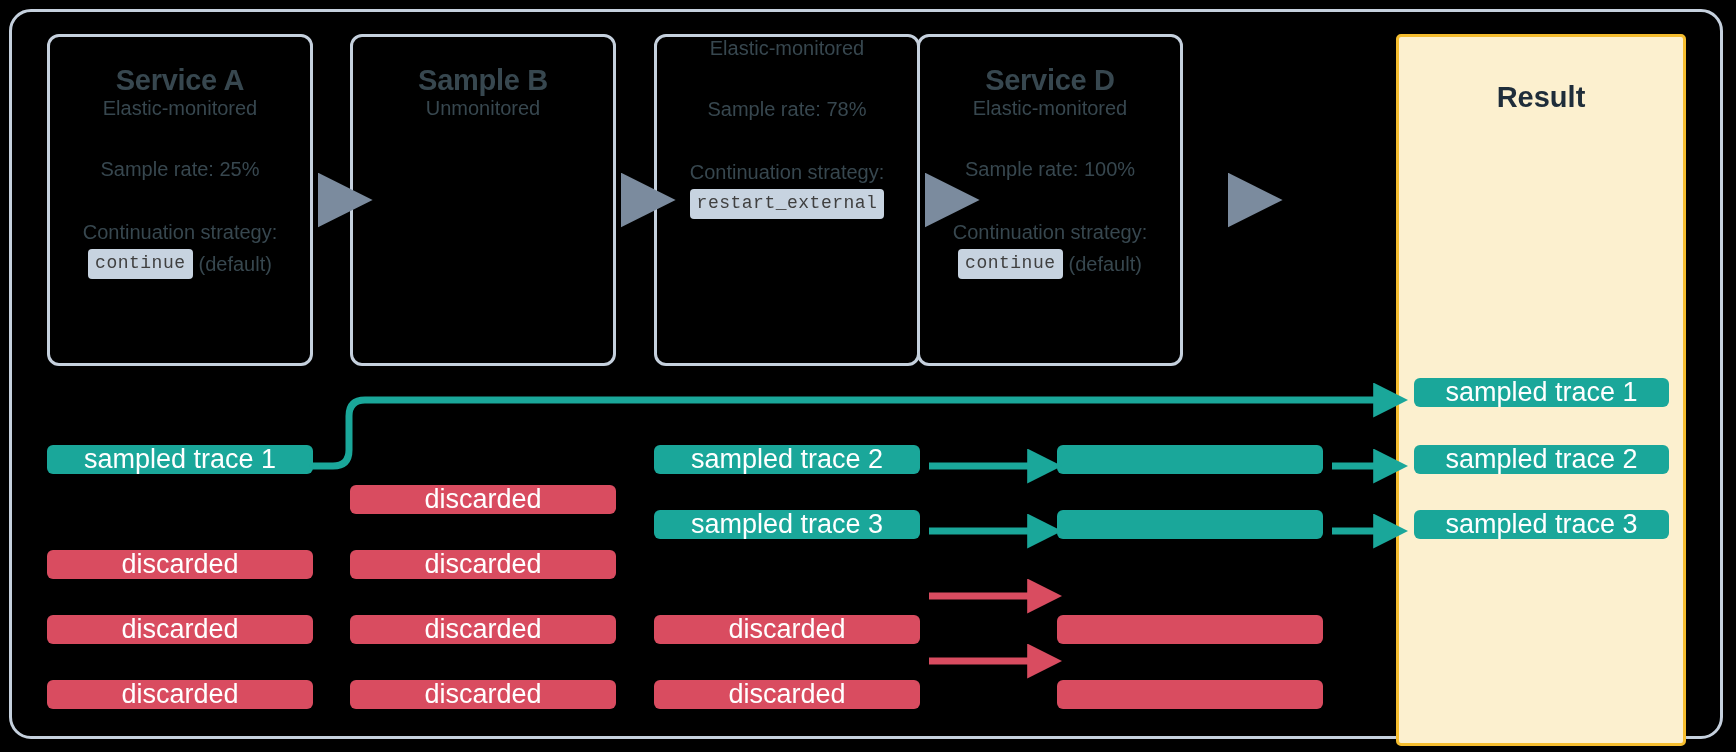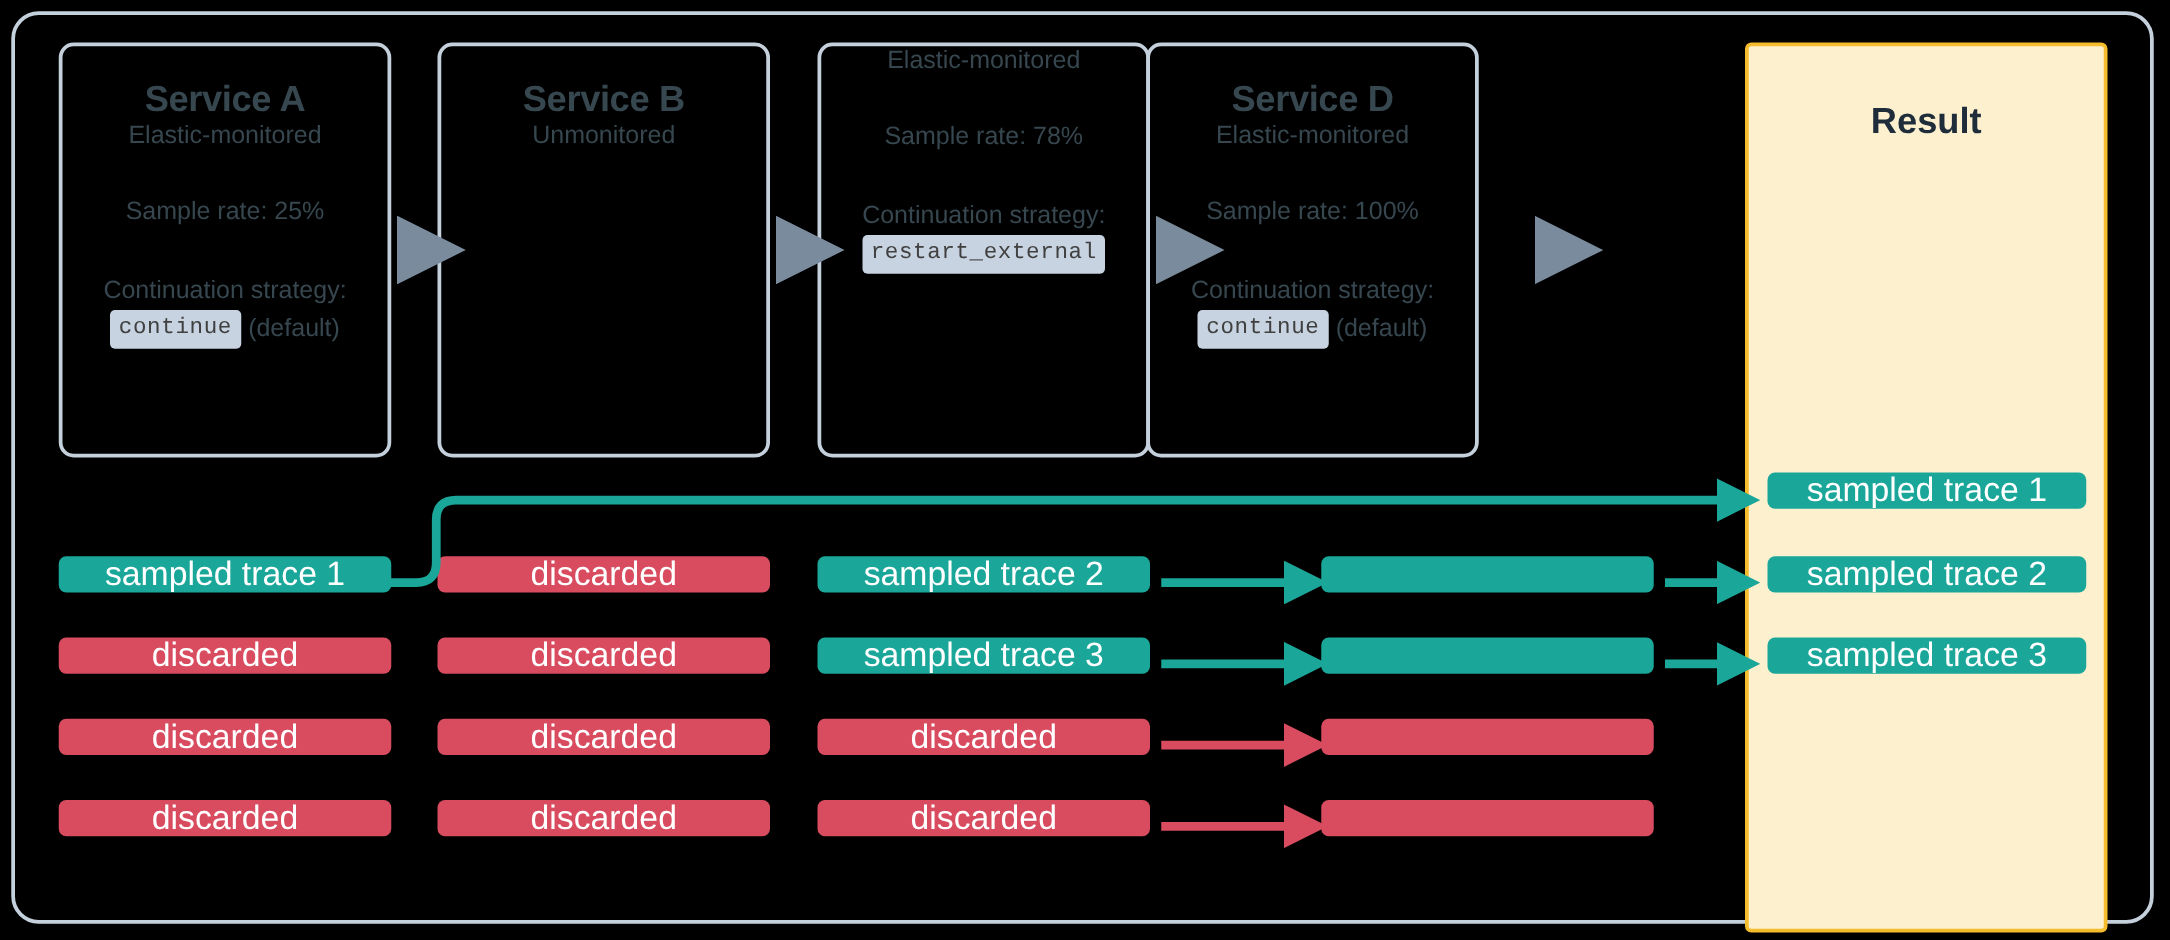--- a/index.html
+++ b/index.html
@@ -112,21 +112,21 @@
     height: 29px;
     border-radius: 6px;
     color: #ffffff;
     font-size: 27px;
     display: flex;
     align-items: center;
     justify-content: center;
     box-sizing: border-box;
   }
   .bar.sampled { background: #1aa79a; }
-  .bar.discarded { background: #d94c60; }
+  .bar.discarded { background: #d94c60; margin-top: 40px; }
   
   #connectors {
     position: absolute;
     left: 0;
     top: 0;
     width: 1736px;
     height: 752px;
     pointer-events: none;
   }
 </style>
@@ -143,21 +143,21 @@
     <div class="svc-rate">Sample rate: 25%</div>
     <div class="svc-strategy-label">
       <span>Continuation strategy:</span>
       <span class="svc-chip-line">
         <span class="code-chip">continue</span><span class="chip-suffix">(default)</span>
       </span>
     </div>
   </div>
 
   <div class="service-card" style="left:350px;">
-    <div class="svc-title">Service B</div>
+    <div class="svc-title">Sample B</div>
     <div class="svc-monitored">Unmonitored</div>
   </div>
 
   <div class="service-card" style="left:654px;">
     <div class="svc-monitored">Elastic-monitored</div>
     <div class="svc-rate">Sample rate: 78%</div>
     <div class="svc-strategy-label">
       <span>Continuation strategy:</span>
       <span class="svc-chip-line">
         <span class="code-chip">restart_external</span>

